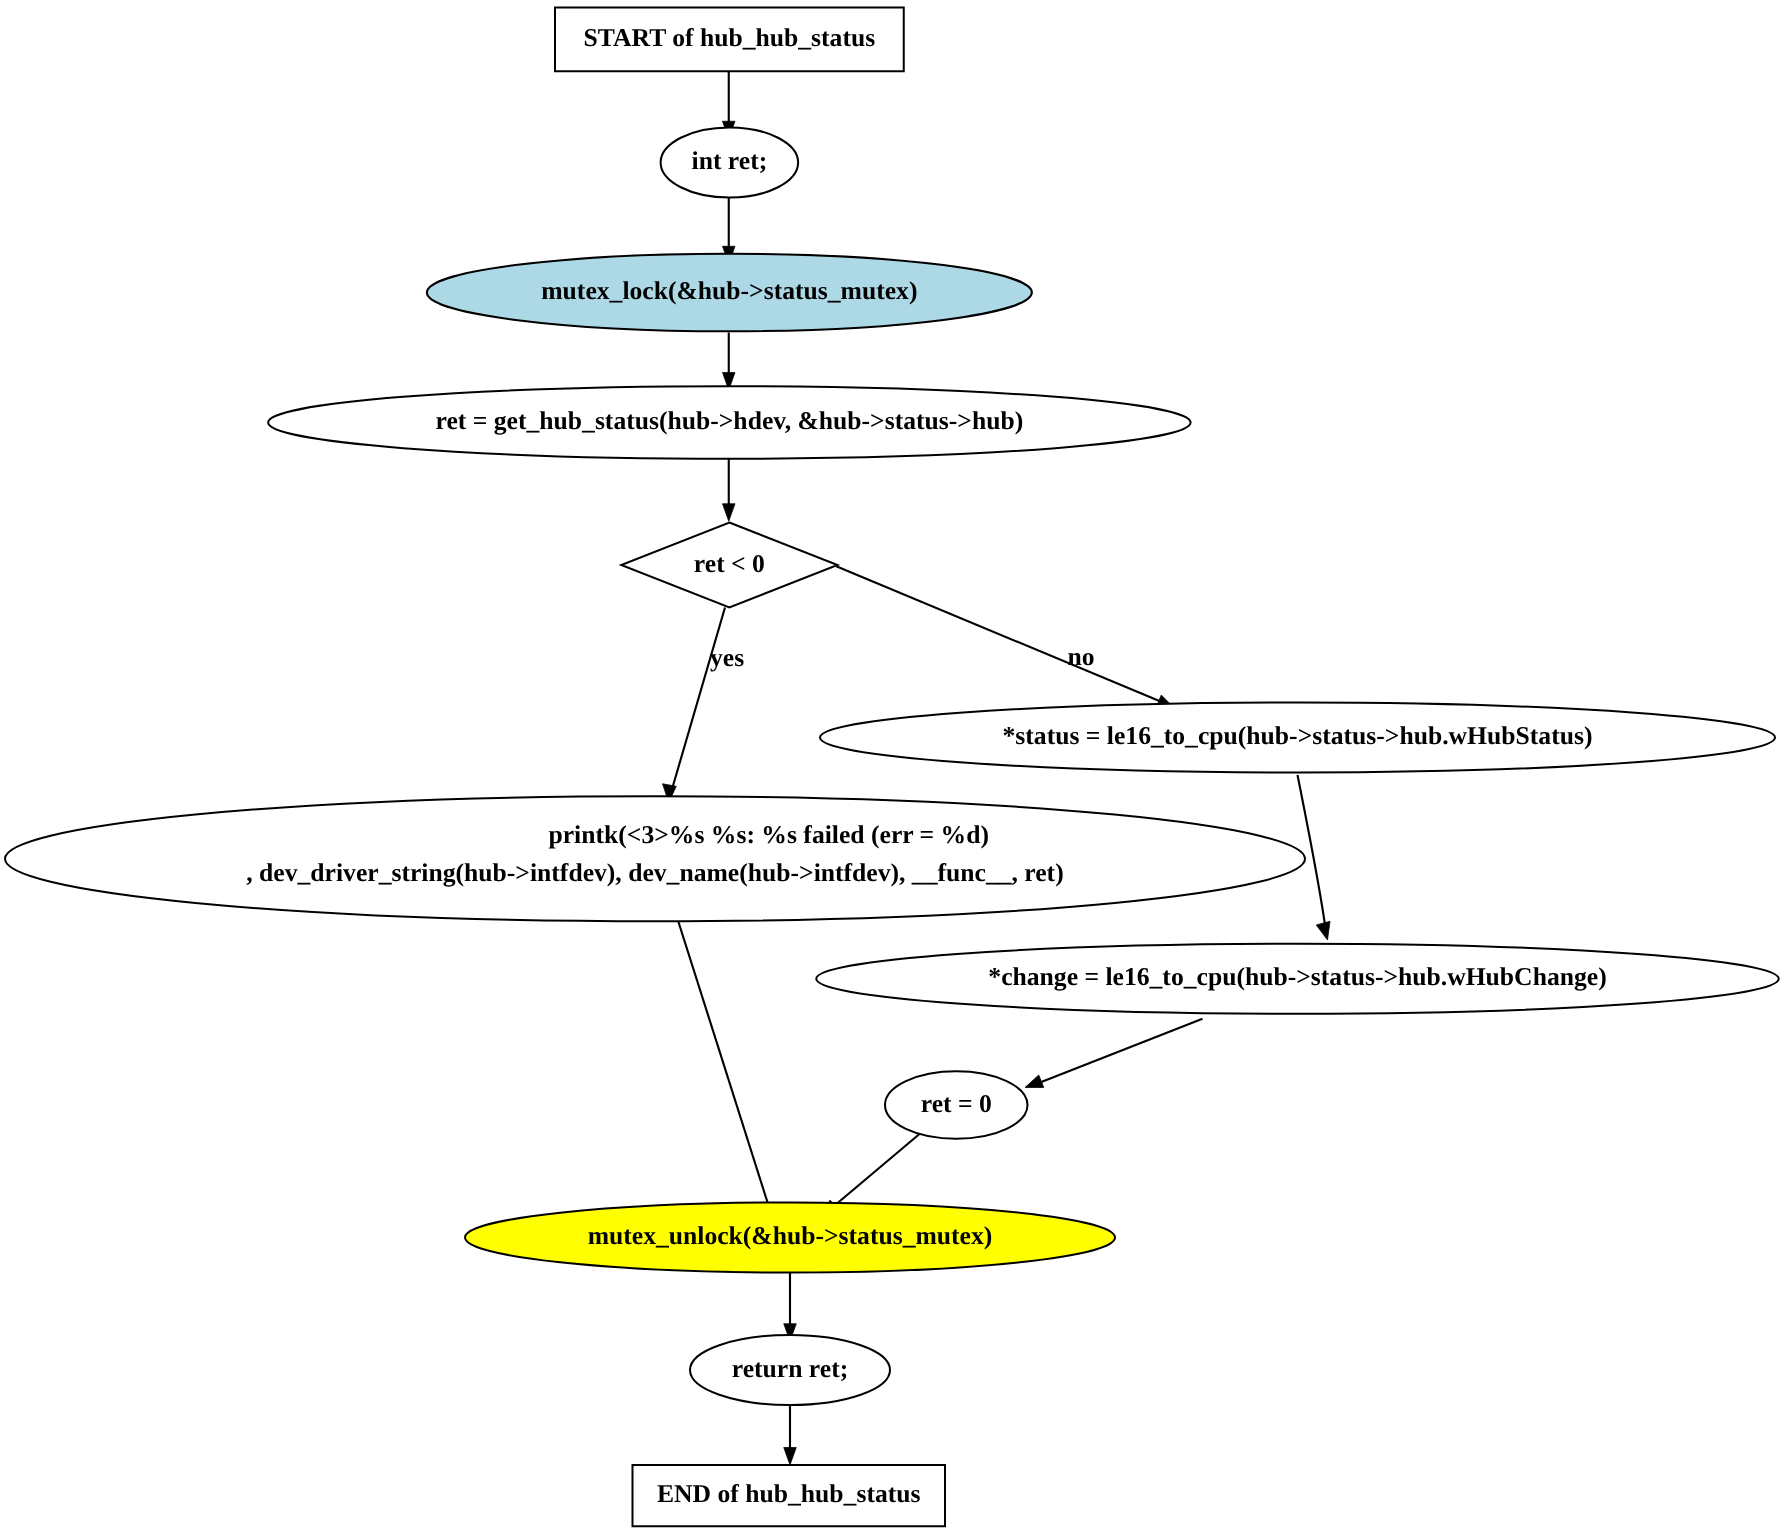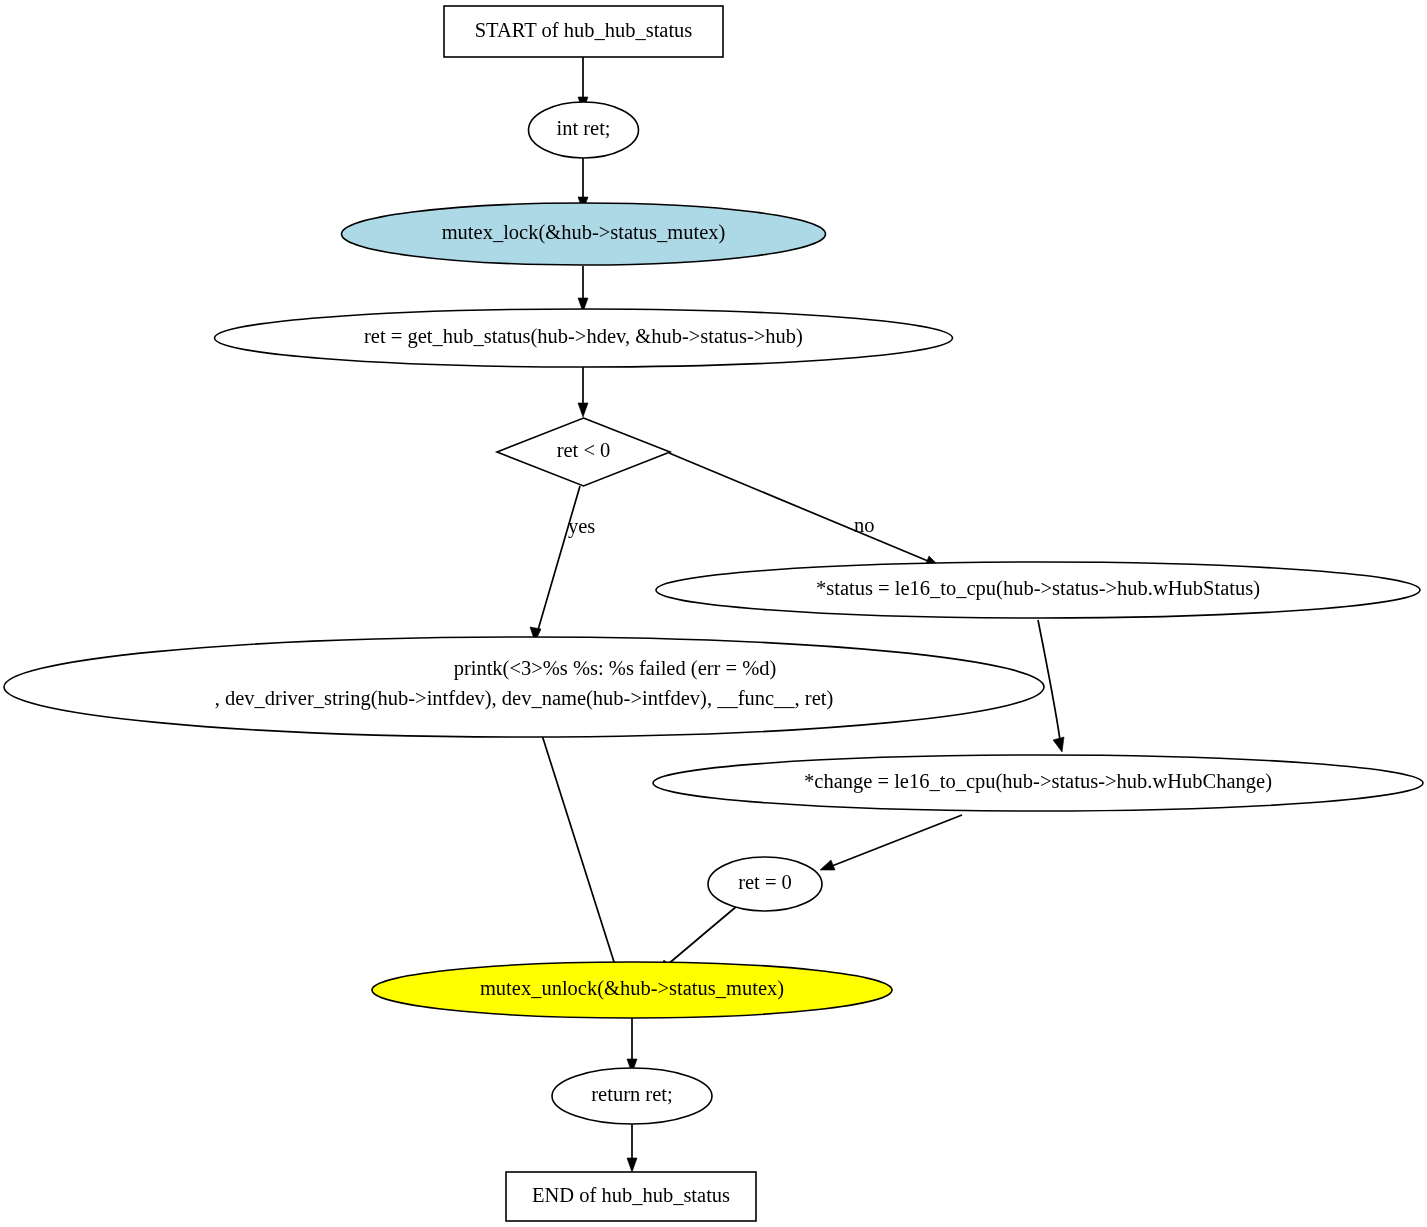--- a/index.html
+++ b/index.html
@@ -8,20 +8,21 @@
     padding: 0;
     background: #ffffff;
   }
   #canvas {
     position: relative;
     width: 1427px;
     height: 1227px;
     background: #ffffff;
     font-family: "Liberation Serif", "DejaVu Serif", serif;
     overflow: hidden;
+    font-weight: bold;
   }
   svg.graph {
     position: absolute;
     left: 0;
     top: 0;
     width: 1427px;
     height: 1227px;
     display: block;
   }
   .node-shape {

